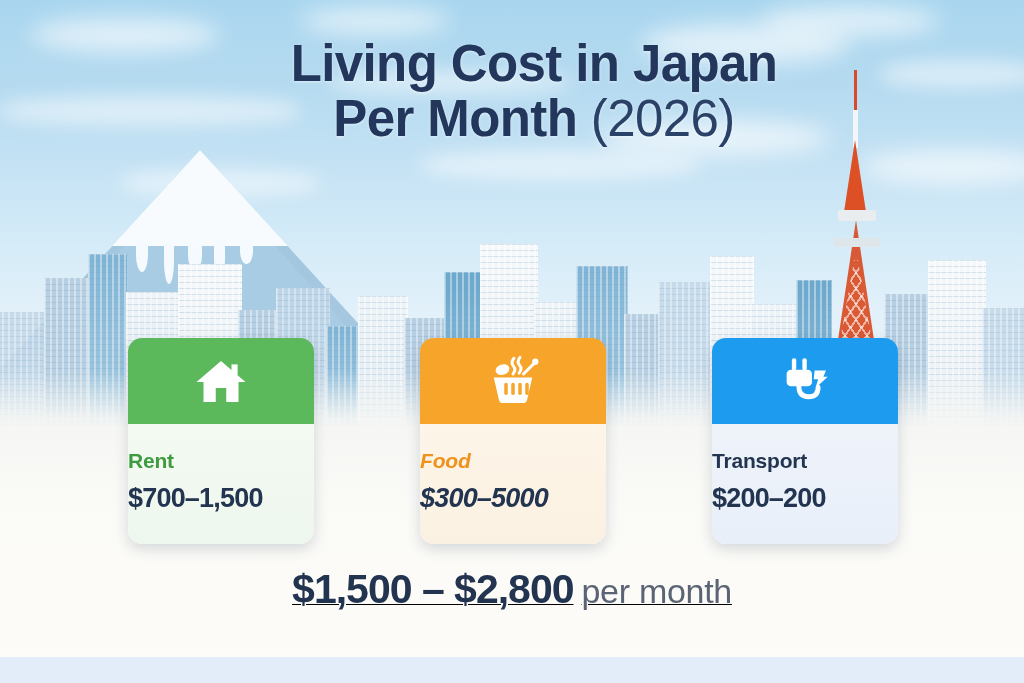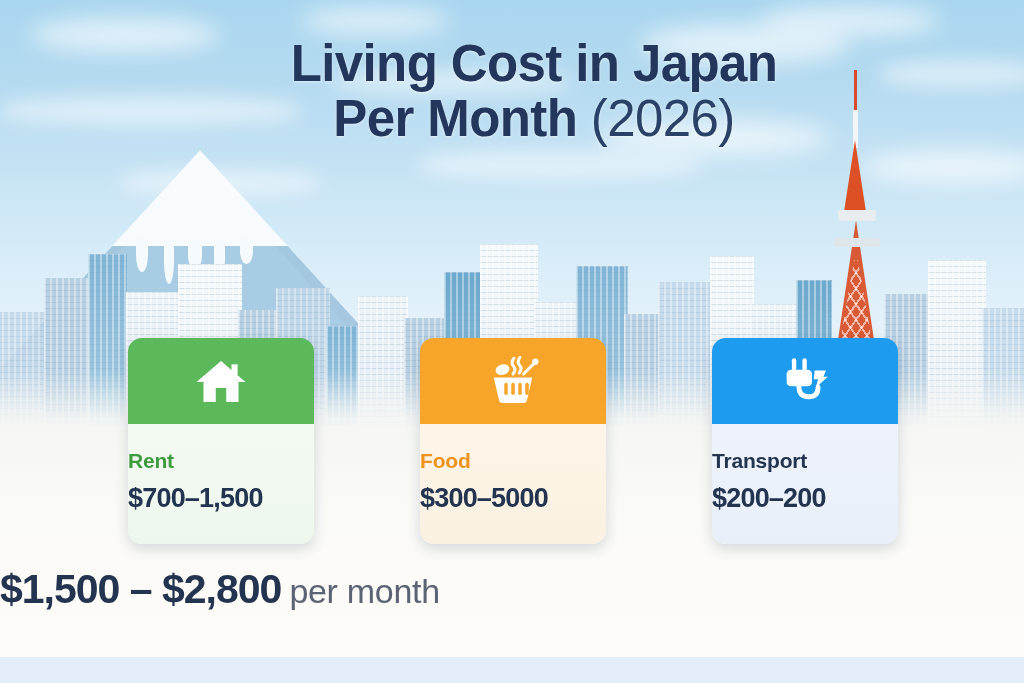--- a/index.html
+++ b/index.html
@@ -235,32 +235,34 @@
     font-weight: bold;
     color: #22344f;
     letter-spacing: -0.8px;
     white-space: nowrap;
   }
 
   
   .c-rent      .card-head { background: #5bb85b; }
   .c-rent      .card-body { background: linear-gradient(to bottom, #f3faf2, #eef7ee); }
   .c-food      .card-head { background: #f6a52a; }
-  .c-food      .card-body { background: linear-gradient(to bottom, #fdf5e8, #fbf1e2); }
+  .c-food      .card-body { background: linear-gradient(to bottom, #fdf5e8, #fbf1e2); font-style: italic; }
   .c-utilities .card-head { background: #1d9bef; }
   .c-utilities .card-body { background: linear-gradient(to bottom, #eef3fa, #e9eff9); }
   .c-transport .card-head { background: #7b4fd0; }
   .c-transport .card-body { background: linear-gradient(to bottom, #f4ecfb, #f0e6fa); }
 
   
   .total {
     position: absolute;
     left: 0; top: 566px;
     width: 1024px;
+    text-align: center;
     white-space: nowrap;
+    text-decoration: underline;
   }
   .total-amount {
     font-size: 41px;
     font-weight: bold;
     color: #22344f;
     letter-spacing: -1px;
   }
   .total-suffix {
     font-size: 34px;
     font-weight: normal;

